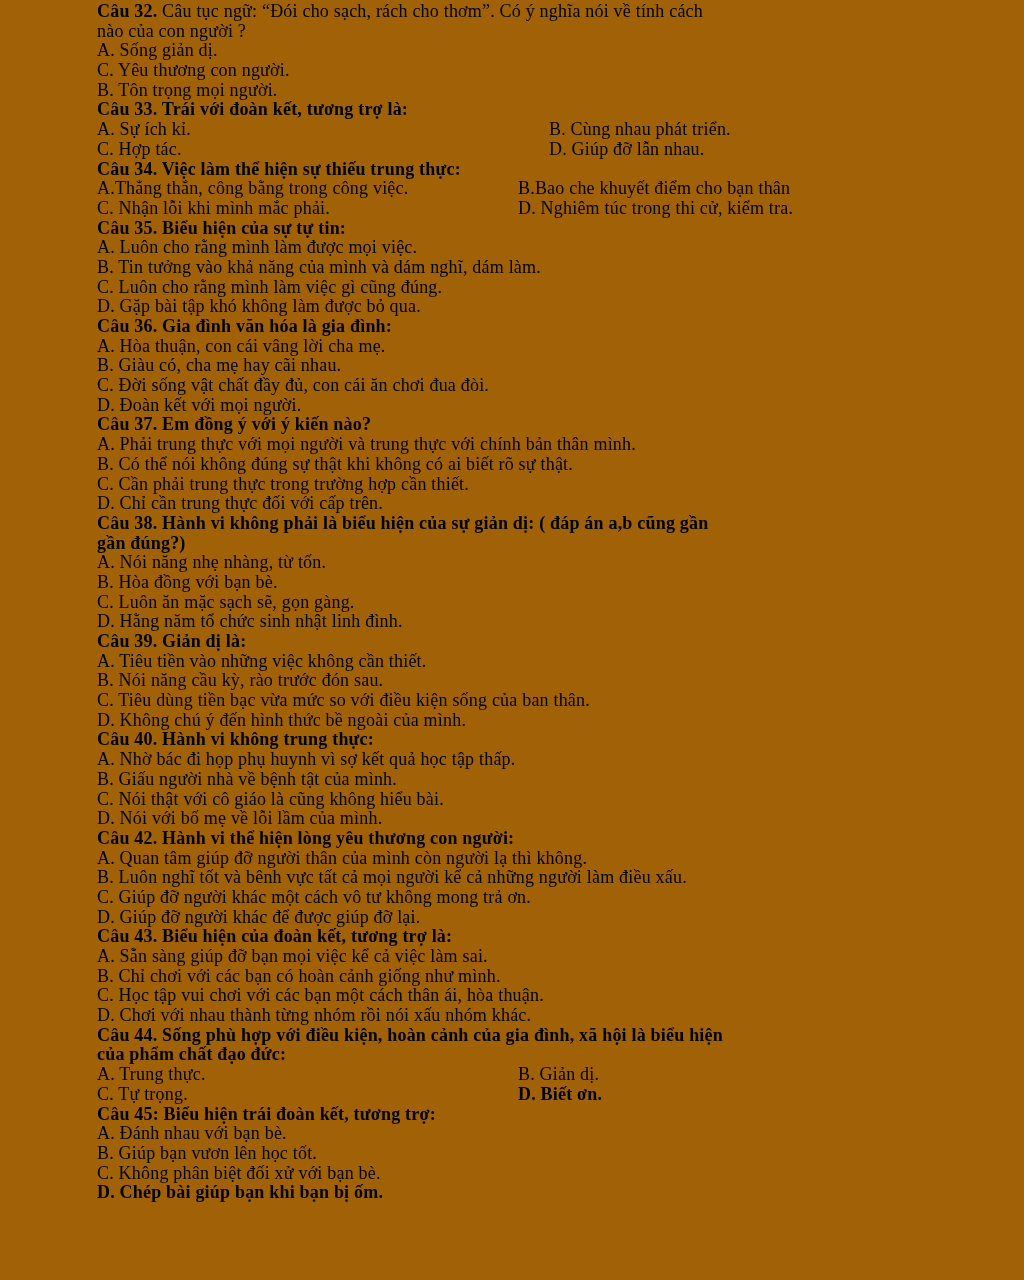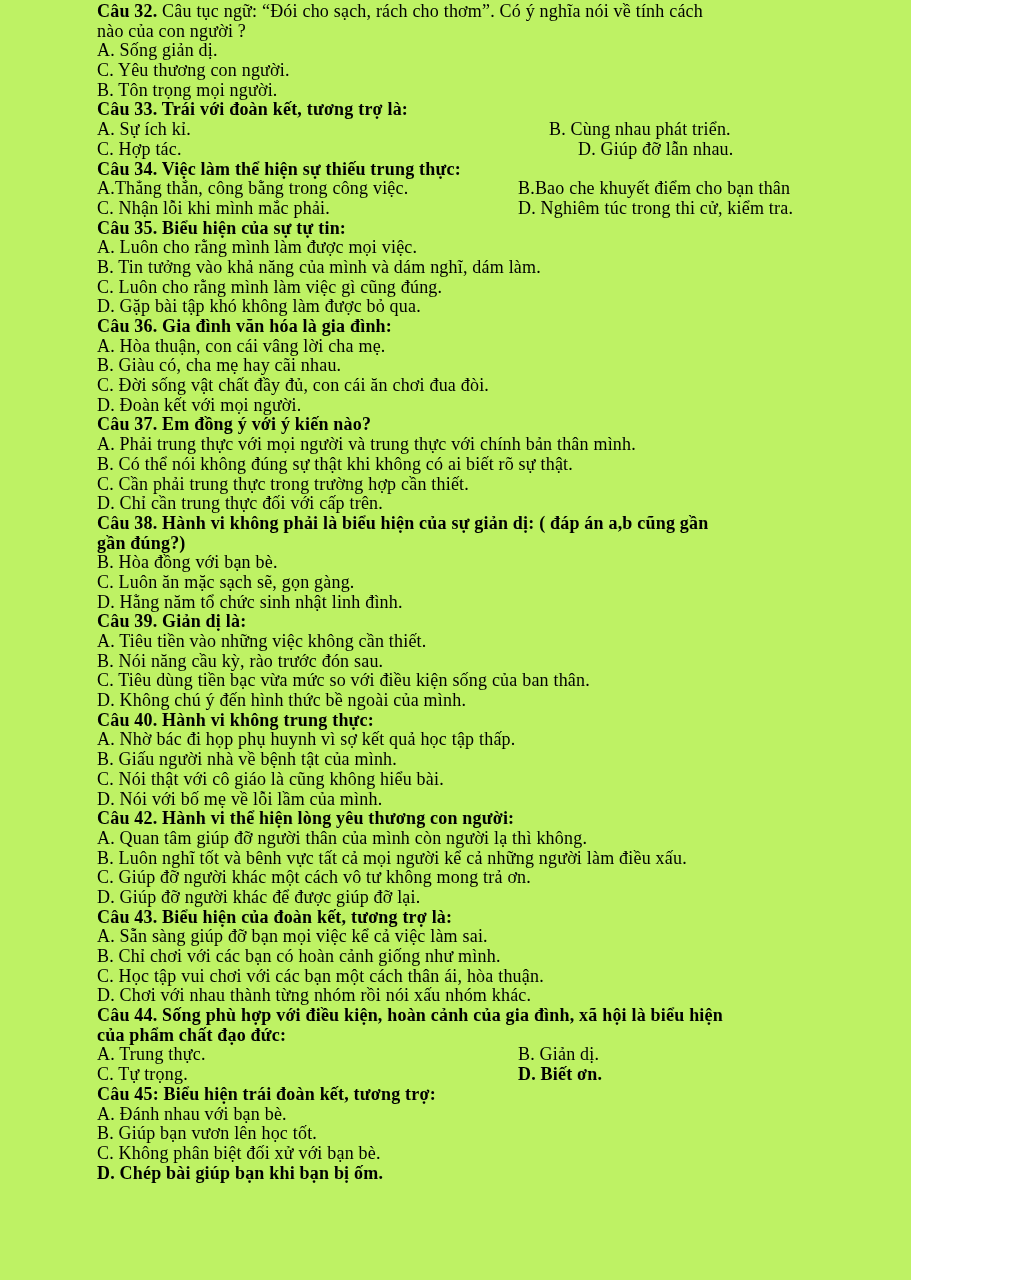--- a/index.html
+++ b/index.html
@@ -1,16 +1,16 @@
 <!DOCTYPE html>
 <html><head>
 <meta charset="utf-8">
 <style>
   html,body{margin:0;padding:0;background:#ffffff;}
-  .page{position:relative;width:911px;height:1280px;background:#bef264;overflow:hidden;}
+  .page{position:relative;width:1024px;height:1280px;background:#a16207;overflow:hidden;}
   .content{
     position:absolute;top:2px;left:97px;width:845px;
     font-family:"Liberation Serif","DejaVu Serif",serif;
     font-size:18px;color:#000000;letter-spacing:0.2px;
   }
   .line{position:relative;height:19.7px;line-height:19.7px;white-space:nowrap;}
   .b{font-weight:700;}
   .u{}
   .col2{position:absolute;top:0;text-align:right;}
 </style>
@@ -22,21 +22,21 @@
       <div>
         <div class="line"><span class="b">Câu 32.</span><span class=""> Câu tục ngữ: “Đói cho sạch, rách cho thơm”. Có ý nghĩa nói về tính cách</span></div>
         <div class="line"><span class="">nào của con người ?</span></div>
         <div class="line"><span class="">A. Sống giản dị.</span></div>
         <div class="line"><span class="">C. Yêu thương con người.</span></div>
         <div class="line"><span class="">B. Tôn trọng mọi người.</span></div>
       </div>
       <div>
         <div class="line"><span class="b">Câu 33. Trái với đoàn kết, tương trợ là:</span></div>
         <div class="line"><span class="">A. Sự ích kỉ.</span><span class="col2" style="left: 452px;">B. Cùng nhau phát triển.</span></div>
-        <div class="line"><span class="">C. Hợp tác.</span><span class="col2" style="left: 452px; margin-left: 29px;">D. Giúp đỡ lẫn nhau.</span></div>
+        <div class="line"><span class="">C. Hợp tác.</span><span class="col2" style="left: 452px;">D. Giúp đỡ lẫn nhau.</span></div>
       </div>
       <div>
         <div class="line"><span class="b">Câu 34. Việc làm thể hiện sự </span><span class="b u">thiếu</span><span class="b"> trung thực:</span></div>
         <div class="line"><span class="">A.Thẳng thắn, công bằng trong công việc.</span><span class="col2" style="left: 421px;">B.Bao che khuyết điểm cho bạn thân</span></div>
         <div class="line"><span class="">C. Nhận lỗi khi mình mắc phải.</span><span class="col2" style="left: 421px;">D. Nghiêm túc trong thi cử, kiểm tra.</span></div>
       </div>
       <div>
         <div class="line"><span class="b">Câu 35. Biểu hiện của sự tự tin:</span></div>
         <div class="line"><span class="">A. Luôn cho rằng mình làm được mọi việc.</span></div>
         <div class="line"><span class="">B. Tin tưởng vào khả năng của mình và dám nghĩ, dám làm.</span></div>
@@ -53,20 +53,21 @@
       <div>
         <div class="line"><span class="b">Câu 37. Em đồng ý với ý kiến nào?</span></div>
         <div class="line"><span class="">A. Phải trung thực với mọi người và trung thực với chính bản thân mình.</span></div>
         <div class="line"><span class="">B. Có thể nói không đúng sự thật khi không có ai biết rõ sự thật.</span></div>
         <div class="line"><span class="">C. Cần phải trung thực trong trường hợp cần thiết.</span></div>
         <div class="line"><span class="">D. Chỉ cần trung thực đối với cấp trên.</span></div>
       </div>
       <div>
         <div class="line"><span class="b">Câu 38. Hành vi </span><span class="b u">không phải</span><span class="b"> là biểu hiện của sự giản dị: ( đáp án a,b cũng gần</span></div>
         <div class="line"><span class="b">gần đúng?)</span></div>
+        <div class="line"><span class="">A. Nói năng nhẹ nhàng, từ tốn.</span></div>
         <div class="line"><span class="">B. Hòa đồng với bạn bè.</span></div>
         <div class="line"><span class="">C. Luôn ăn mặc sạch sẽ, gọn gàng.</span></div>
         <div class="line"><span class="">D. Hằng năm tổ chức sinh nhật linh đình.</span></div>
       </div>
       <div>
         <div class="line"><span class="b">Câu 39. Giản dị là:</span></div>
         <div class="line"><span class="">A. Tiêu tiền vào những việc không cần thiết.</span></div>
         <div class="line"><span class="">B. Nói năng cầu kỳ, rào trước đón sau.</span></div>
         <div class="line"><span class="">C. Tiêu dùng tiền bạc vừa mức so với điều kiện sống của ban thân.</span></div>
         <div class="line"><span class="">D. Không chú ý đến hình thức bề ngoài của mình.</span></div>

